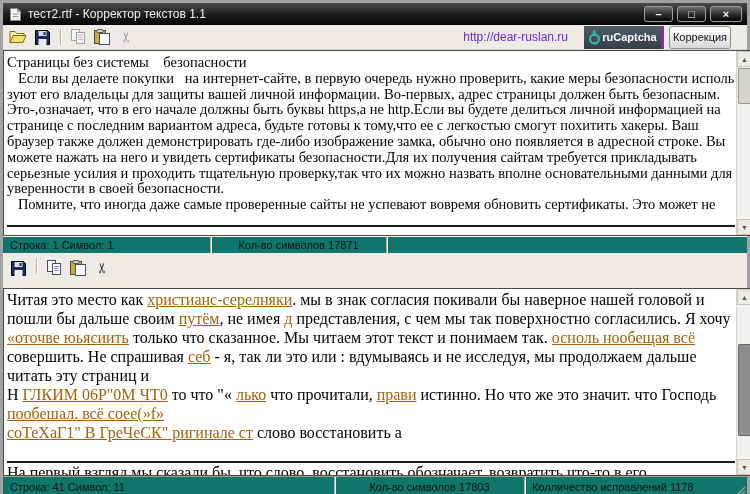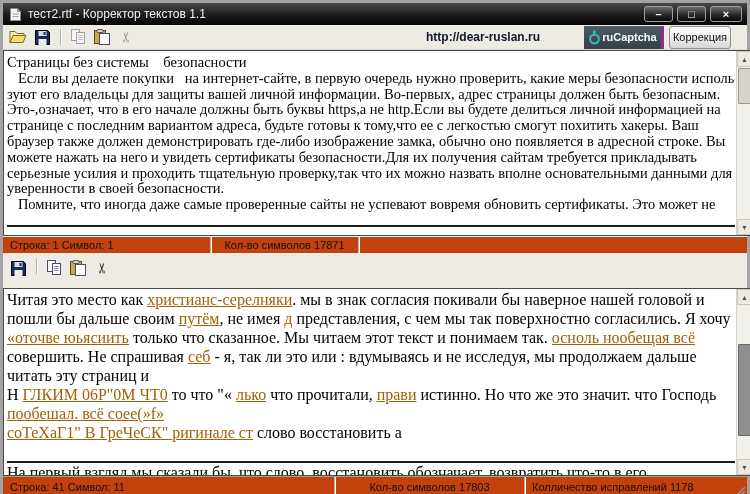--- a/index.html
+++ b/index.html
@@ -21,21 +21,21 @@
   
   .toolbar1 { position:absolute; top:22px; left:0; right:0; height:25px; background:#eeebe4;
     border-bottom:1px solid #d9d6cd; display:flex; align-items:center; padding:0 4px; }
   .toolbar2 { position:absolute; top:250px; left:0; right:0; height:35px; background:#eeebe4;
     display:flex; align-items:flex-start; padding:5px 4px 0 4px; }
   .tool-btn { width:22px; height:20px; display:flex; align-items:center; justify-content:center; margin-right:2px; }
   .tool-btn.dim { opacity:.45; }
   .tsep { width:2px; height:16px; border-left:1px solid #b6b2a2; border-right:1px solid #fdfdfb; margin:0 5px; }
   .cut-glyph { font-family:"DejaVu Sans", sans-serif; font-size:14px; color:#333; display:inline-block; transform:rotate(270deg); }
 
-  .url-label { margin-left:auto; margin-right:44px; font-size:12px; color:#0f172a;font-weight:bold; }
+  .url-label { margin-left:auto; margin-right:16px; font-size:12px; color:#6d28d9; }
   .rucaptcha-btn { height:23px; width:80px; display:flex; align-items:center; justify-content:center; gap:1px;
     background:linear-gradient(#4e5d66, #333f48); border-right:3px solid #8a2e8f;
     color:#fff; font-size:11px; font-weight:bold; cursor:default; }
   .korr-btn { height:23px; width:62px; margin-left:5px; margin-right:12px;
     background:linear-gradient(#ffffff, #ececec 55%, #d6d6d6); border:1px solid #8d8d8d; border-radius:3px;
     font-size:11px; color:#111; display:flex; align-items:center; justify-content:center; cursor:default; }
 
   
   .editor { position:absolute; left:0; width:750px; background:#fff; border:1px solid #4a4a4a; overflow:hidden; }
   .editor-top { top:47px; height:186px; }
@@ -53,21 +53,21 @@
   .vscroll { position:absolute; top:0; bottom:0; right:0; width:16px; background:#f2f0ea; border-left:1px solid #d8d5cc; }
   .scroll-btn { position:absolute; left:0; right:0; height:16px; background:#eceae2; border:1px solid #c9c6bb;
     display:flex; align-items:center; justify-content:center; font-size:7px; color:#55524a; }
   .scroll-btn.up { top:0; }
   .scroll-btn.down { bottom:0; }
   .scroll-thumb { position:absolute; left:1px; right:1px; border:1px solid #9a978d; border-radius:1px; }
   .thumb-light { background:#d6d3ca; }
   .thumb-dark  { background:#8f8f8f; border-color:#6a6a6a; }
 
   
-  .statusbar { position:absolute; left:0; right:0; background:#c2410c; display:flex; align-items:center;
+  .statusbar { position:absolute; left:0; right:0; background:#0f766e; display:flex; align-items:center;
     font-size:11px; color:#111; border-top:1px solid #fcfbf6; }
   .statusbar1 { top:233px; height:17px; }
   .statusbar2 { top:473px; height:21px; border-top:1px solid #a5a292; }
   .sb-panel { height:100%; display:flex; align-items:center; padding:0 7px;
     border-right:1px solid #b9b5a4; box-shadow:1px 0 0 #fdfcf7; }
   .sb-center { justify-content:center; }
   .grip { position:absolute; right:1px; bottom:1px; width:13px; height:13px; }
 </style>
 </head>
 <body>
@@ -141,21 +141,21 @@
     <div class="ed-text"><div class="ed-line"><span>Страницы без системы    безопасности</span></div><div class="ed-line"><span>   Если вы делаете покупки   на интернет-сайте, в первую очередь нужно проверить, какие меры безопасности исполь-</span></div><div class="ed-line"><span>зуют его владельцы для защиты вашей личной информации. Во-первых, адрес страницы должен быть безопасным.</span></div><div class="ed-line"><span>Это-,означает, что в его начале должны быть буквы https,а не http.Если вы будете делиться личной информацией на</span></div><div class="ed-line"><span>странице с последним вариантом адреса, будьте готовы к тому,что ее с легкостью смогут похитить хакеры. Ваш</span></div><div class="ed-line"><span>браузер также должен демонстрировать где-либо изображение замка, обычно оно появляется в адресной строке. Вы</span></div><div class="ed-line"><span>можете нажать на него и увидеть сертификаты безопасности.Для их получения сайтам требуется прикладывать</span></div><div class="ed-line"><span>серьезные усилия и проходить тщательную проверку,так что их можно назвать вполне основательными данными для</span></div><div class="ed-line"><span>уверенности в своей безопасности.</span></div><div class="ed-line"><span>   Помните, что иногда даже самые проверенные сайты не успевают вовремя обновить сертификаты. Это может не</span></div><div class="ed-hr"></div></div>
     <div class="vscroll">
       <div class="scroll-btn up">▲</div>
       <div class="scroll-thumb thumb-light" style="top:17px; height:36px;"></div>
       <div class="scroll-btn down">▼</div>
     </div>
   </div>
 
   <div class="statusbar statusbar1">
     <div class="sb-panel" style="width:208px;">Строка:  1   Символ:  1</div>
-    <div class="sb-panel sb-center" style="width:148px;">Кол-во символов 17871</div>
+    <div class="sb-panel sb-center" style="width:176px;">Кол-во символов 17871</div>
     <div class="sb-panel" style="flex:1; border-right:none; box-shadow:none;"></div>
   </div>
 
   <div class="toolbar2">
     <div class="tool-btn">
       <svg width="15" height="15" viewBox="0 0 15 15">
         <path d="M0.5 0.5 h12 l2 2 v12 h-14 z" fill="#182a5e" stroke="#000"></path>
         <rect x="3.5" y="1" width="8" height="5" fill="#d8dde8"></rect>
         <rect x="8.5" y="2" width="2" height="3" fill="#182a5e"></rect>
         <rect x="3.5" y="9" width="8" height="6" fill="#ececec"></rect>

